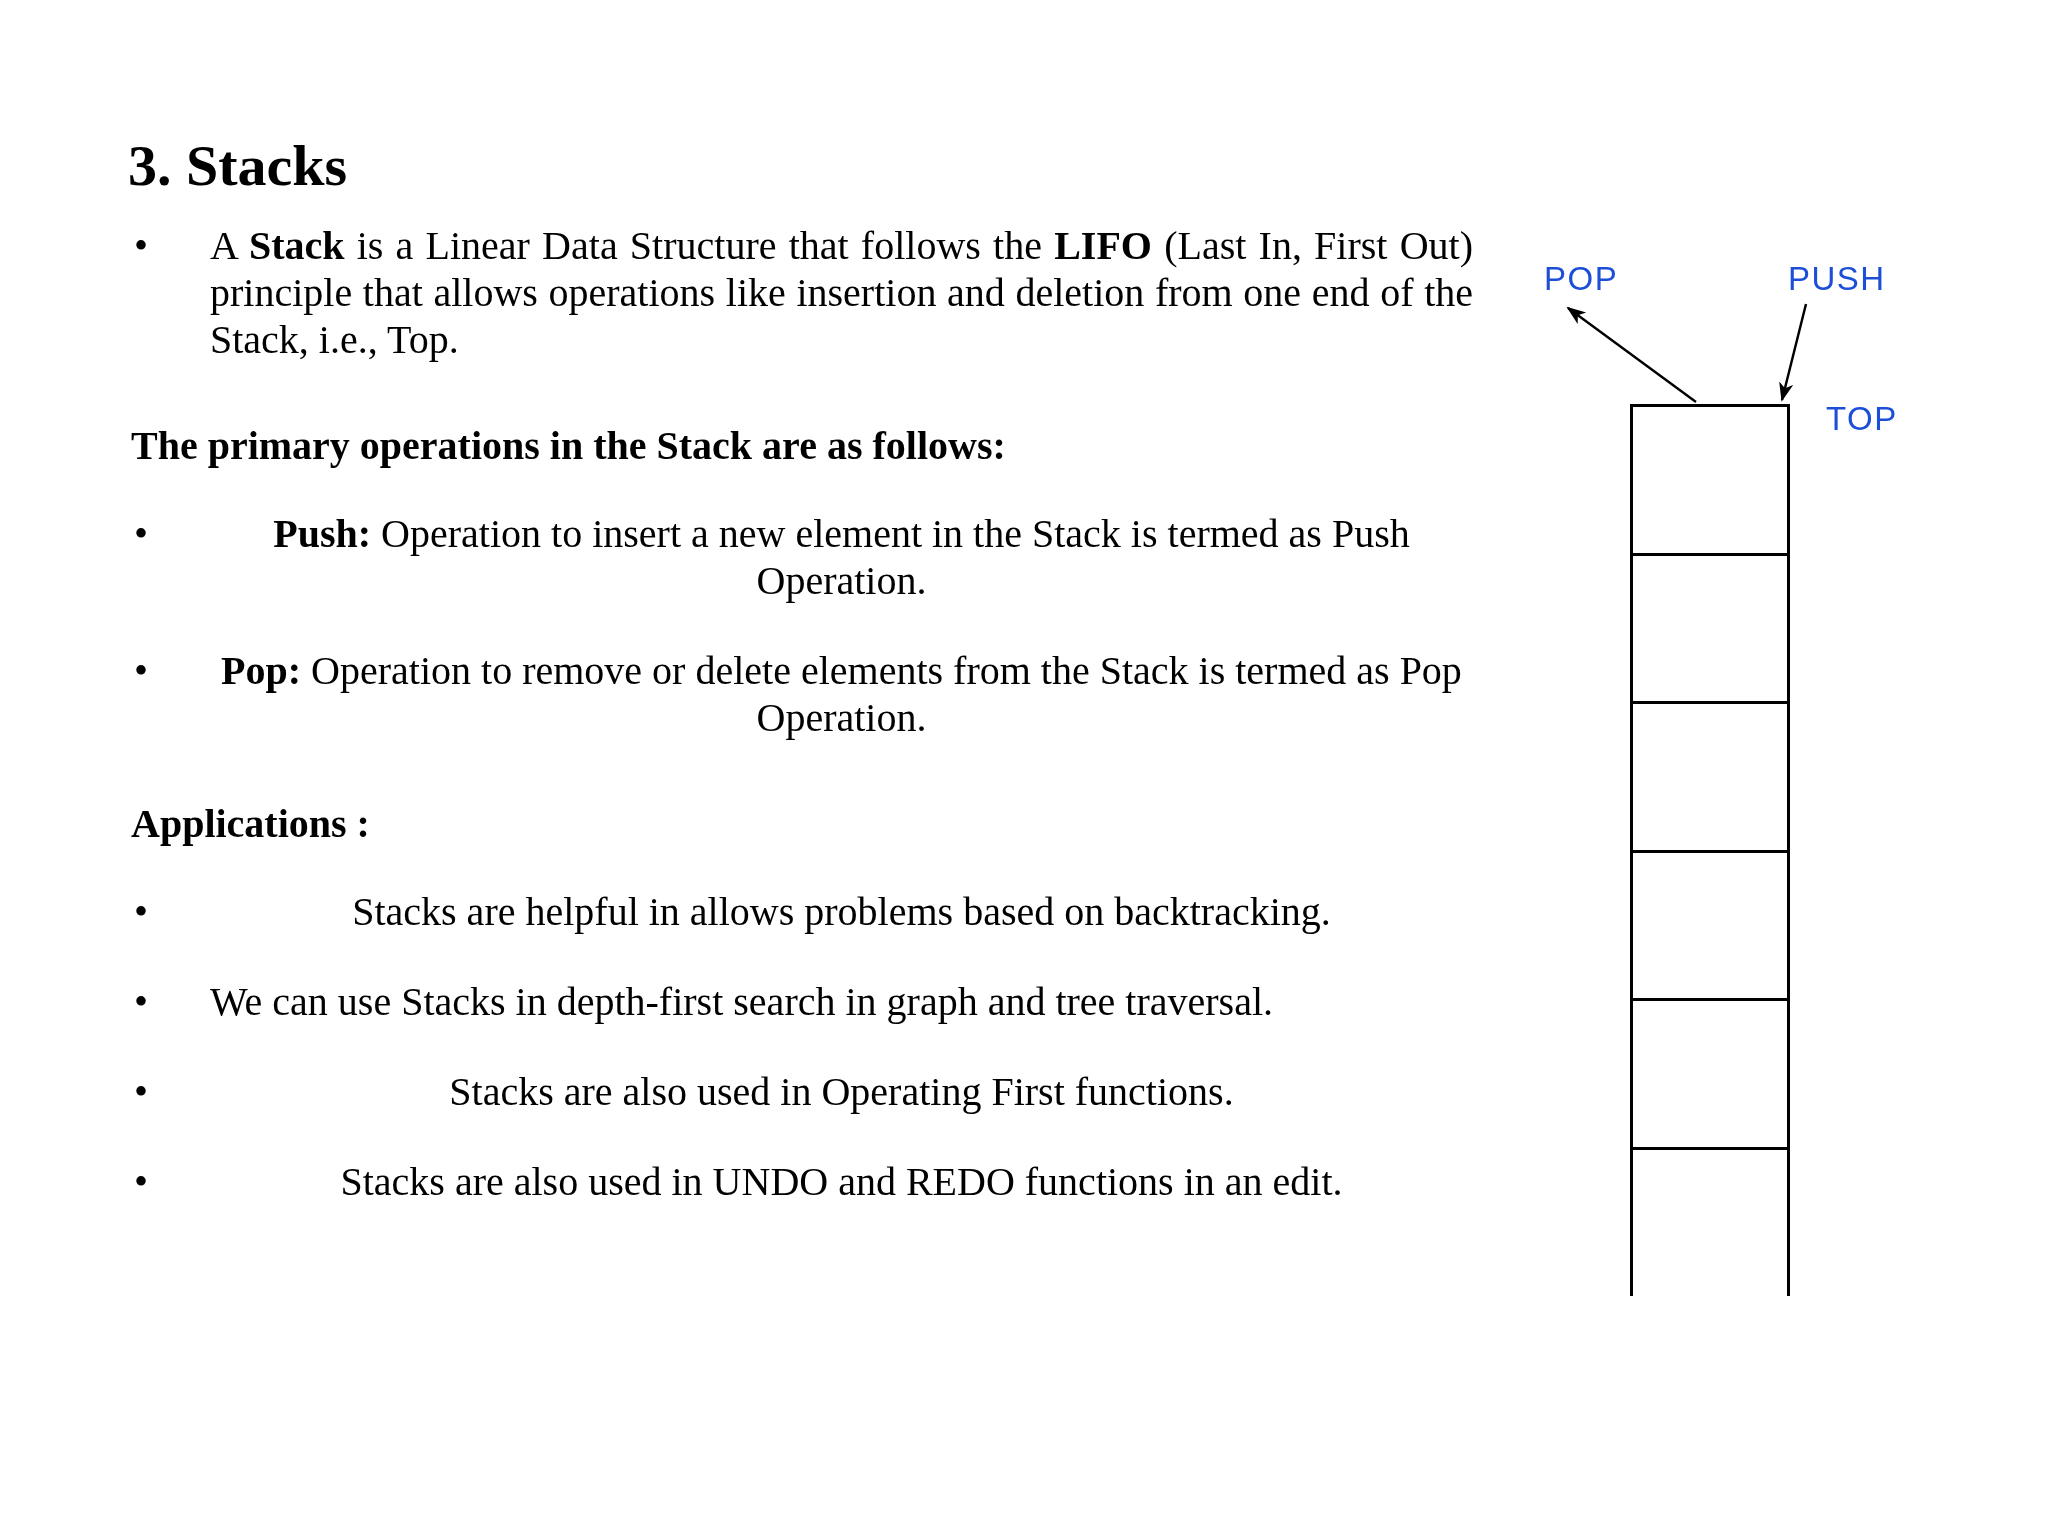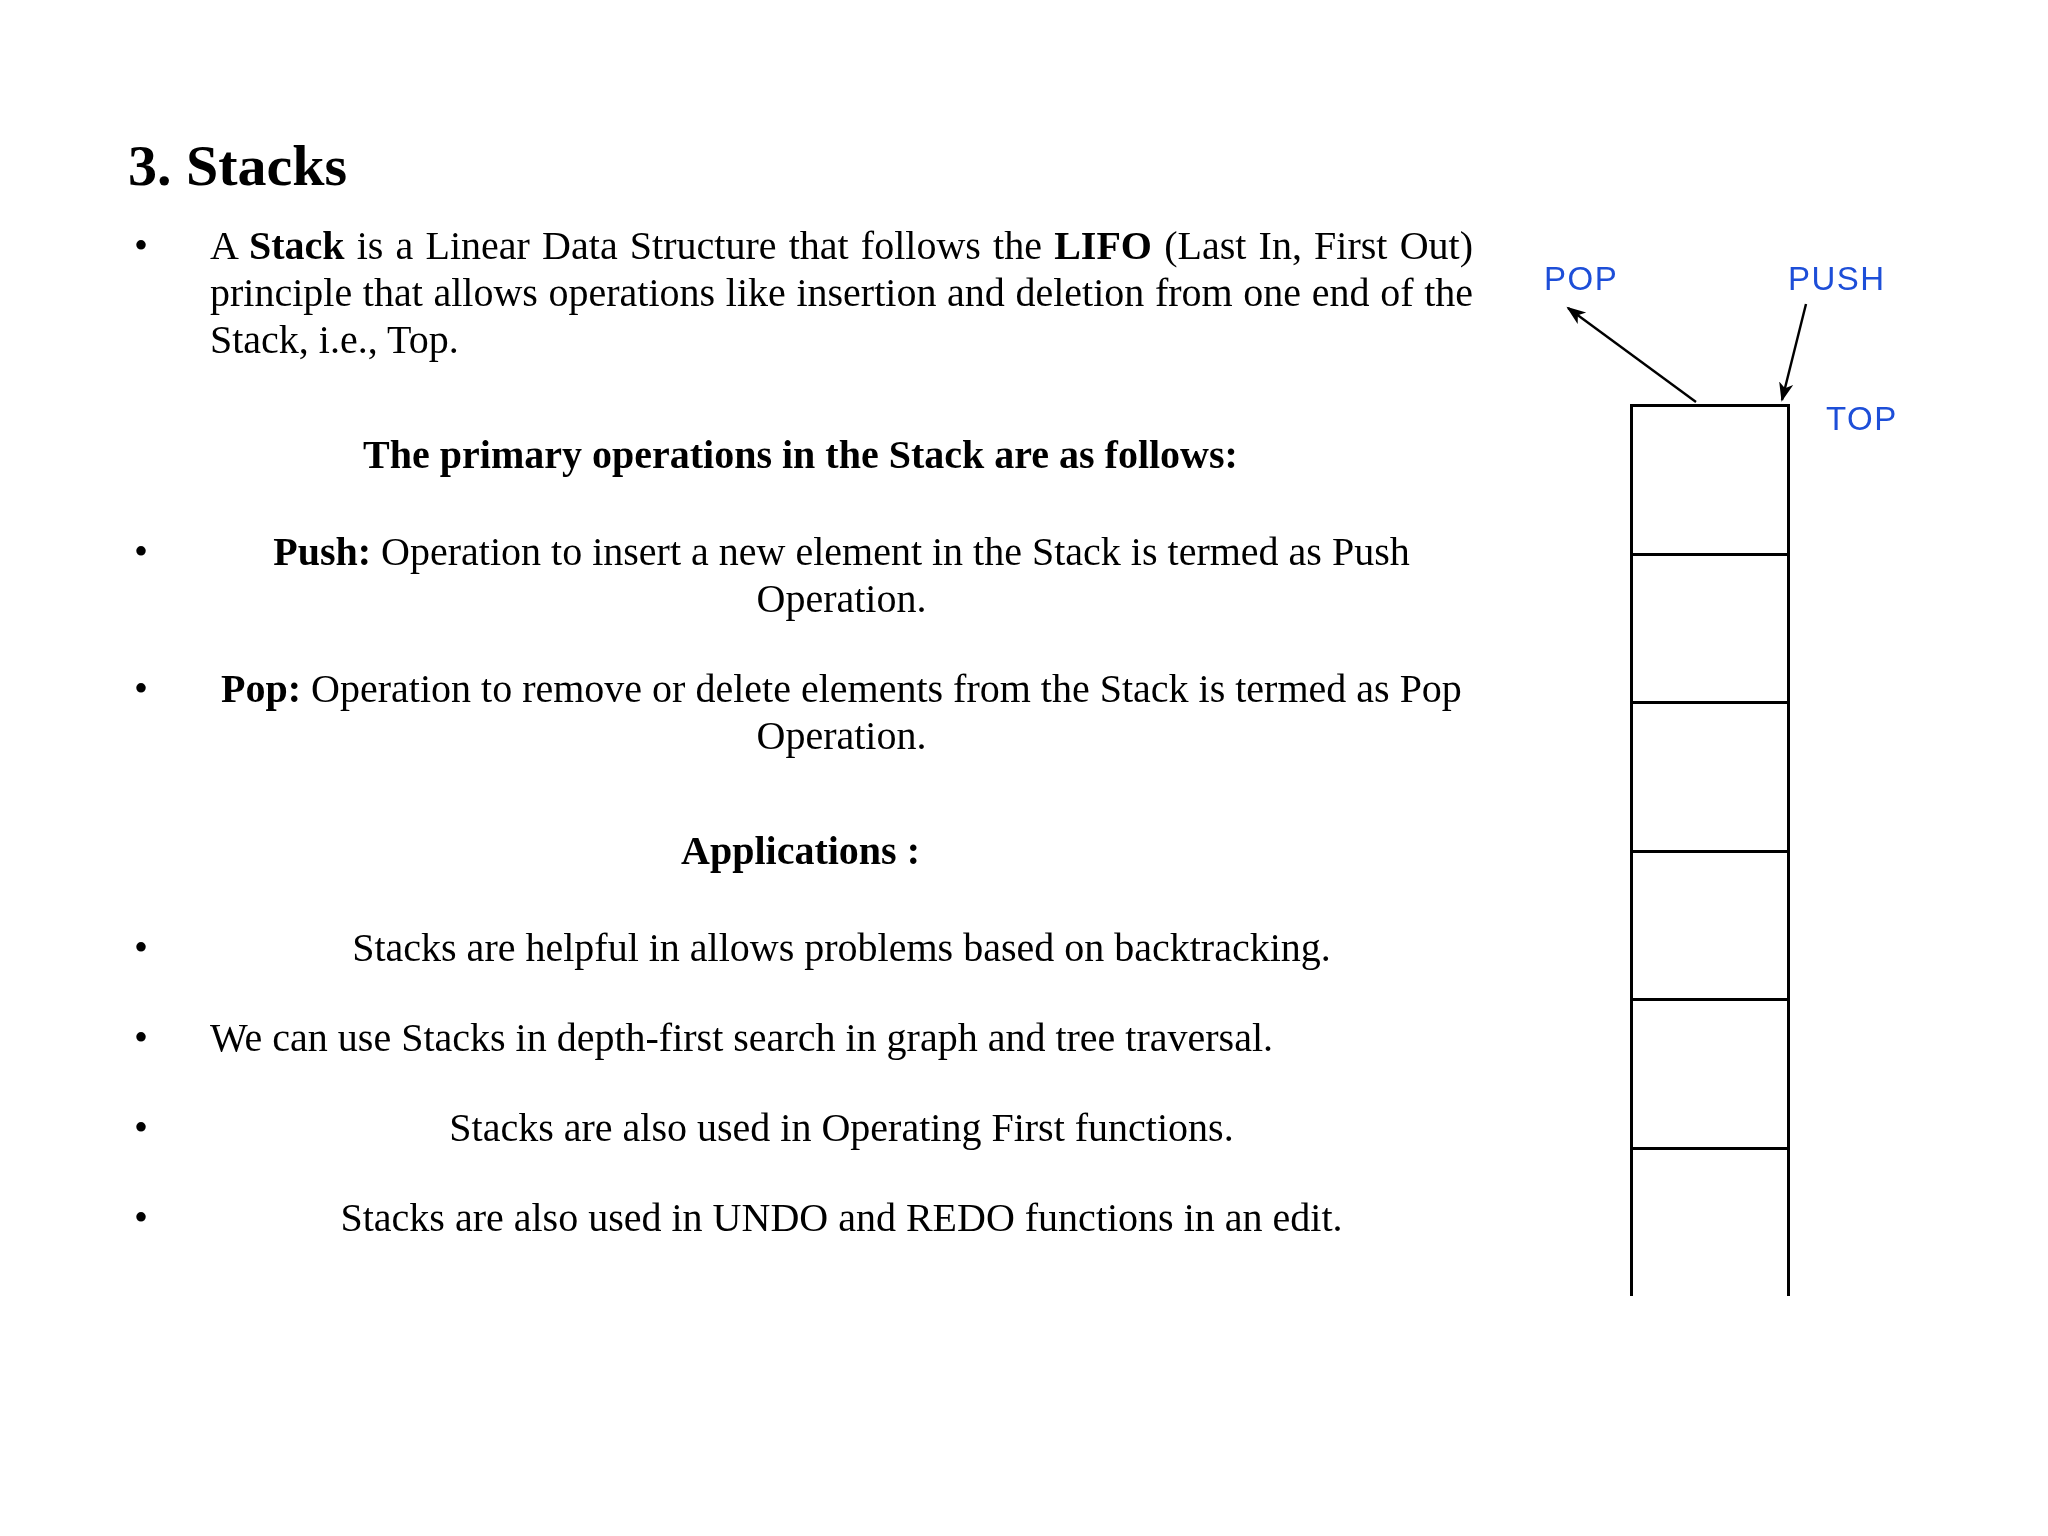--- a/index.html
+++ b/index.html
@@ -63,22 +63,21 @@
     margin-top: 25px;
   }
   .bullet-row .body.nojust {
     text-align: center;
   }
 
   .section-head {
     font-size: 40px;
     font-weight: bold;
     line-height: 1.18;
-    margin: 12px;
-    text-align: center;
+    margin: 3px;
   }
 
   .gap-lg { height: 56px; }
   .gap-sm { height: 18px; }
   .gap-xs { height: 12px; }
 
   b.strong { font-weight: bold; }
 
   
   #diagram {

